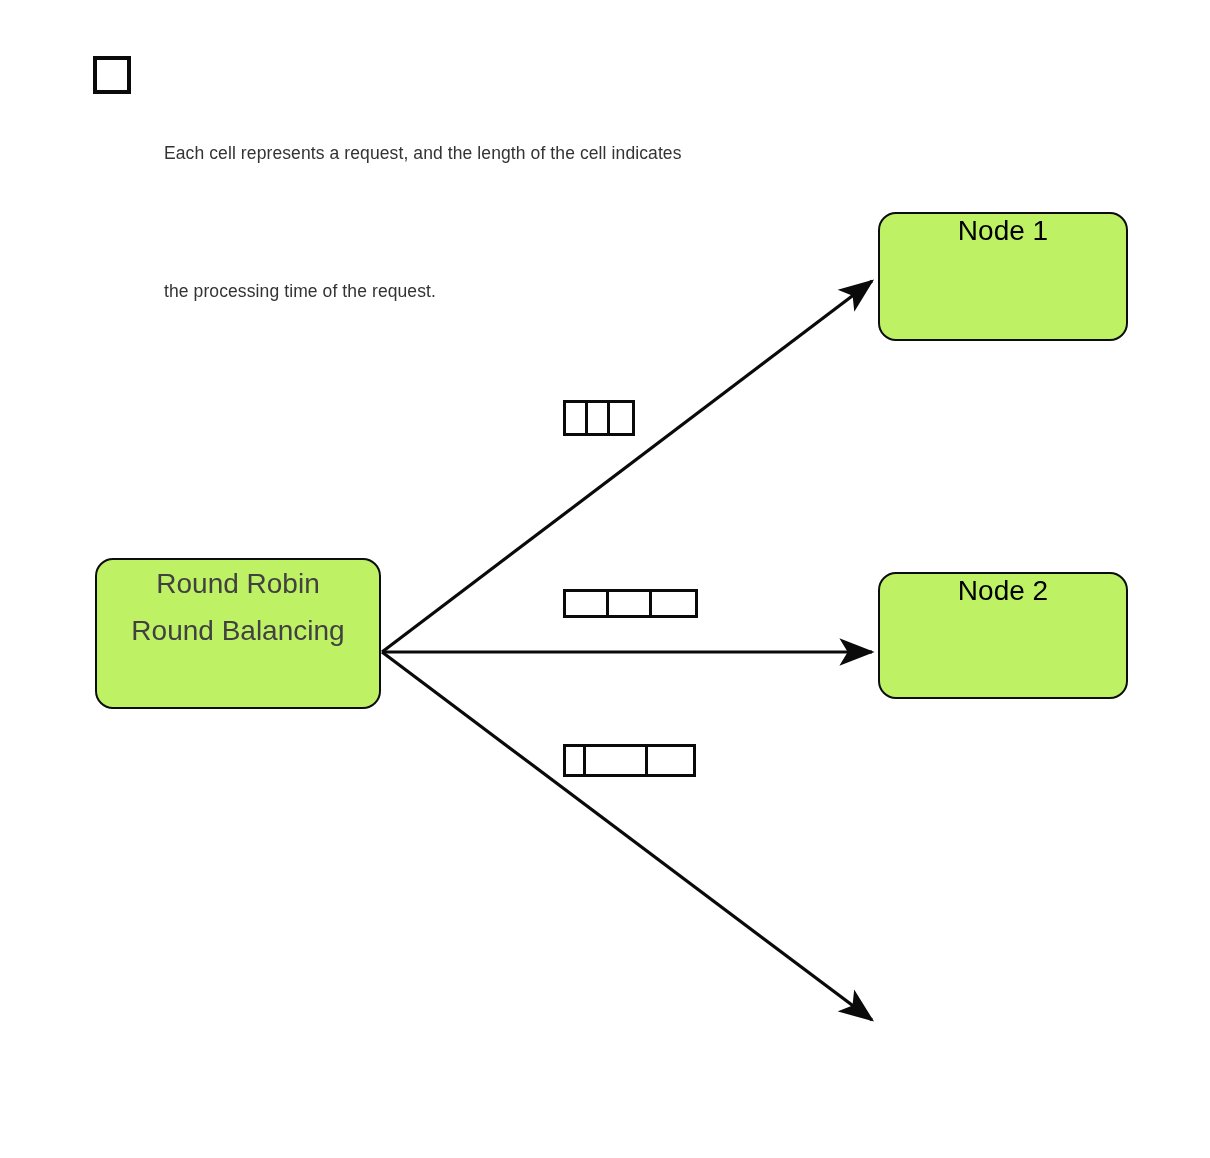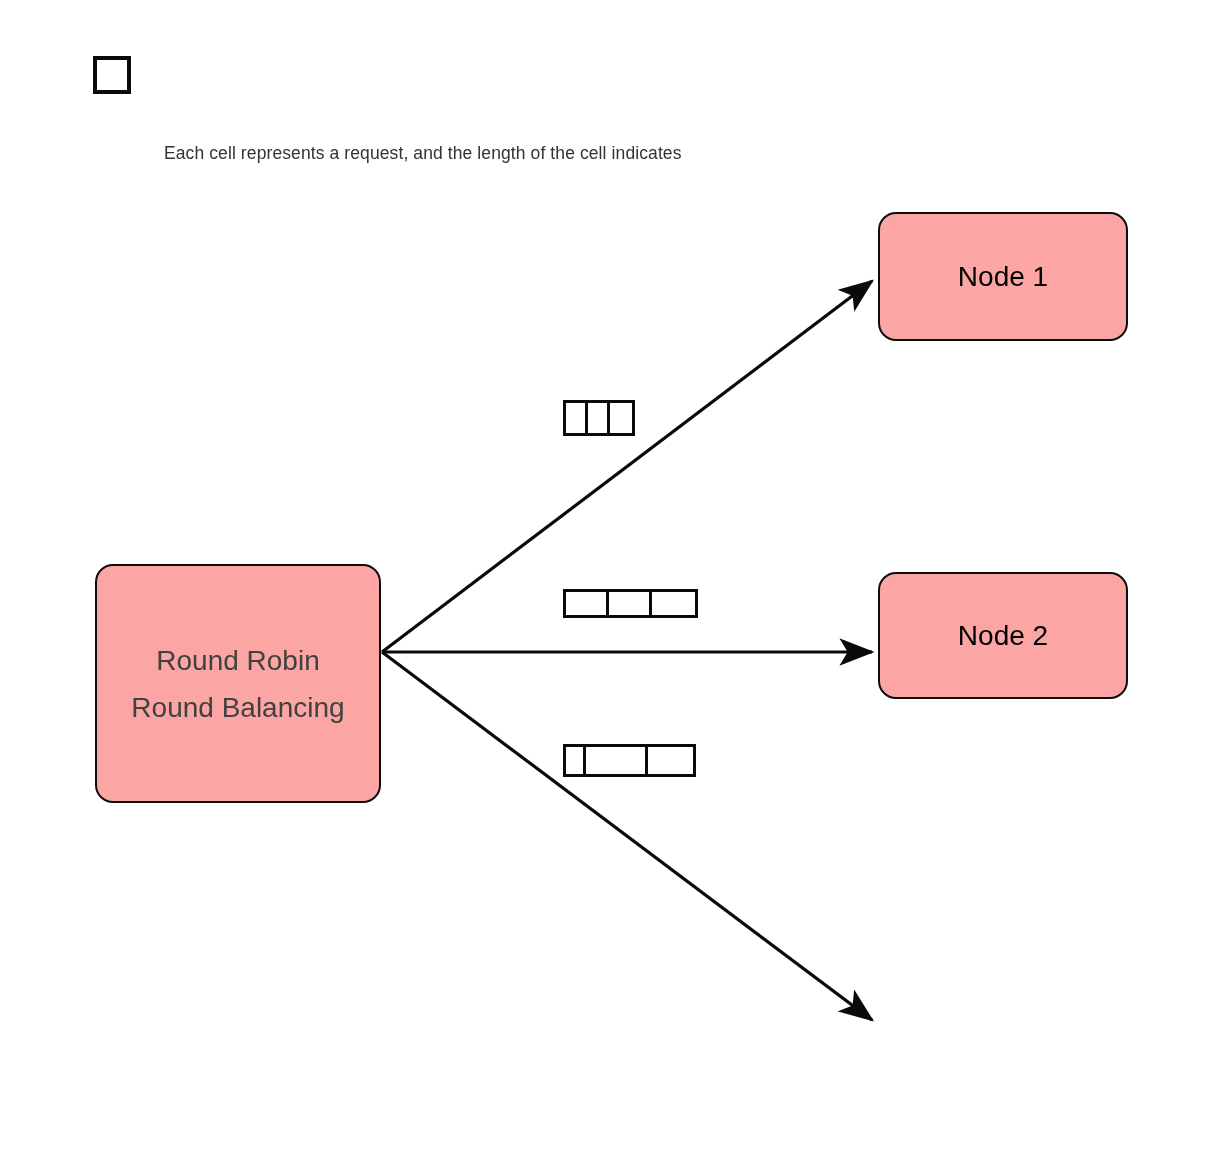--- a/index.html
+++ b/index.html
@@ -42,39 +42,38 @@
     white-space: pre;
   }
   .legend-caption .cap-line {
     display: block;
   }
 
   
   .box {
     position: absolute;
     box-sizing: border-box;
-    background: #fca5a5;
+    background: #bef264;
     border: 2.5px solid #0d0d0d;
     border-radius: 18px;
     display: flex;
-    align-items: center;
+    align-items: flex-start;
     justify-content: center;
     text-align: center;
   }
   .box-label {
     display: block;
     white-space: pre;
   }
 
   #box-source {
     left: 95px;
     top: 558px;
     width: 286px;
-    height: 239px;
-    margin-top: 6px;
+    height: 151px;
   }
   #box-source .box-label {
     color: #414141;
     font-size: 28px;
     line-height: 47px;
   }
 
   .node-box {
     left: 878px;
     width: 250px;
@@ -123,20 +122,21 @@
 </style>
 </head>
 <body>
 
 <div id="canvas">
 
   <div class="legend-swatch"></div>
 
   <div class="legend-caption">
     <span class="cap-line">Each cell represents a request, and the length of the cell indicates</span>
+    <span class="cap-line">the processing time of the request.</span>
   </div>
 
   <svg id="connectors" viewBox="0 0 1210 1158">
     <defs>
       <marker id="arrowhead" markerWidth="11" markerHeight="9" refX="10.2" refY="4.5" orient="auto" markerUnits="strokeWidth">
         <path d="M0,0.2 L11,4.5 L0,8.8 L2.6,4.5 Z" fill="#0a0a0a"></path>
       </marker>
     </defs>
     <line x1="382" y1="652" x2="872" y2="281" stroke="#0a0a0a" stroke-width="3.2" marker-end="url(#arrowhead)"></line>
     <line x1="382" y1="652" x2="872" y2="652" stroke="#0a0a0a" stroke-width="3.2" marker-end="url(#arrowhead)"></line>

